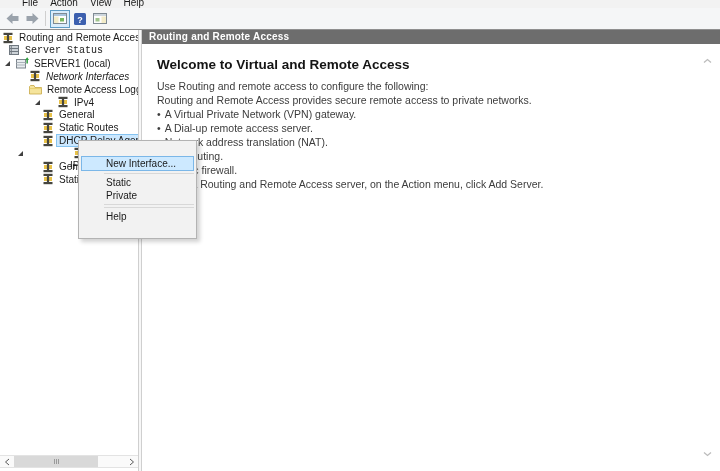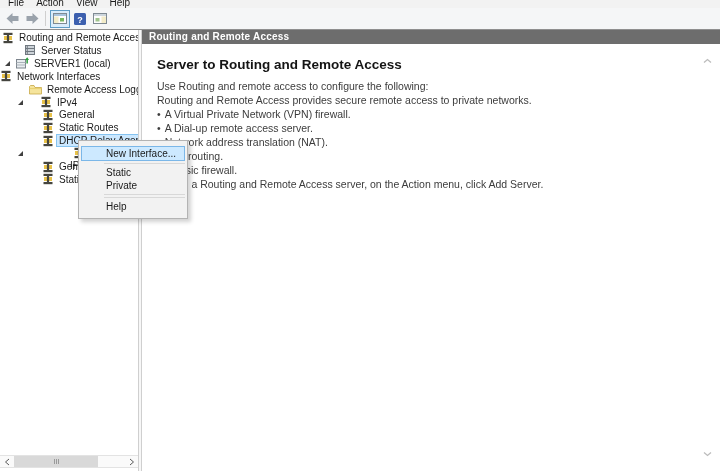--- a/index.html
+++ b/index.html
@@ -1,21 +1,21 @@
 <!DOCTYPE html>
 <html><head>
 <meta charset="utf-8">
 <style>
   * { box-sizing: border-box; margin: 0; padding: 0; }
   html,body { width:720px; height:471px; overflow:hidden; }
   body { font-family:"Liberation Sans", sans-serif; background:#fff; }
   .window { position:relative; width:720px; height:471px; background:#fff; overflow:hidden; }
 
   
-  .menubar { height:8px; background:#f2f2f2; overflow:hidden; display:flex; padding-left:2px; }
+  .menubar { height:8px; background:#f2f2f2; overflow:hidden; display:flex; padding-left:16px; }
   .menubar .mi { font-size:10px; line-height:11px; margin-top:-3px; padding:0 6px; color:#1a1a1a; }
 
   
   .toolbar { height:22px; background:#f5f6f7; border-bottom:1px solid #8f8f8f; display:flex; align-items:center; padding-left:2px; }
   .tbtn { width:20px; height:18px; display:flex; align-items:center; justify-content:center; border:1px solid transparent; }
   .tbtn.active { background:#d9ecfb; border-color:#5f9cc5; }
   .tsep { width:1px; height:15px; background:#cfcfcf; margin:0 4px 0 3px; }
 
   
   .tree-pane { position:absolute; top:30px; left:0; width:138px; bottom:0; background:#fff; overflow:hidden; }
@@ -40,21 +40,21 @@
   .expander { position:absolute; width:0; height:0; border-left:5px solid transparent; border-bottom:5px solid #404040; top:4px; }
 
   
   .hscroll { position:absolute; left:0; bottom:3px; width:138px; height:13px; background:#fafafa; border-top:1px solid #e3e3e3; border-bottom:1px solid #e3e3e3; }
   .harrow { position:absolute; top:0; width:13px; height:11px; display:flex; align-items:center; justify-content:center; }
   .harrow.left { left:0; } .harrow.right { right:0; }
   .hthumb { position:absolute; left:14px; top:0; width:84px; height:11px; background:#d9d9d9; display:flex; align-items:center; justify-content:center; gap:1px; }
   .hthumb i { display:block; width:1px; height:5px; background:#9a9a9a; }
 
   
-  .ctx { position:absolute; left:78px; top:140px; width:110px; background:#f2f2f2; border:1px solid #b3b3b3; box-shadow:3px 3px 4px rgba(0,0,0,.18); z-index:50; padding:5px 0; }
+  .ctx { position:absolute; left:78px; top:140px; width:119px; background:#f2f2f2; border:1px solid #b3b3b3; box-shadow:3px 3px 4px rgba(0,0,0,.18); z-index:50; padding:15px 0; }
   .ctx-item { height:13px; line-height:12px; font-size:10px; color:#1a1a1a; padding-left:24px; margin:0 2px; border:1px solid transparent; }
   .ctx-item.hl { background:#cde9ff; border-color:#7bb7e8; height:15px; line-height:14px; }
   .ctx-sep { height:1px; background:#d8d8d8; margin:2px 2px 2px 25px; }
 </style>
 </head>
 <body>
 
 <div class="window">
 
   <div class="menubar" id="menubar">
@@ -116,21 +116,21 @@
           <span class="ticon">
             <svg width="12" height="12" viewBox="0 0 12 12">
               <rect x="2" y="4" width="8" height="4" fill="#e8c24a"></rect>
               <rect x="1.5" y="0.8" width="9" height="2.2" fill="#45453f"></rect>
               <rect x="1.5" y="9" width="9" height="2.2" fill="#45453f"></rect>
               <rect x="4.9" y="3" width="2.2" height="6" fill="#45453f"></rect>
             </svg>
           </span>
           <span class="tree-label">Routing and Remote Access</span>
         </div>
-        <div class="tree-row" style="top: 13.9px; left: 0px; right: 0px; padding-left: 24px;">
+        <div class="tree-row" style="top: 13.9px; left: 0px; right: 0px; padding-left: 8px; font-family: Liberation Mono, monospace;">
           <span class="ticon">
             <svg width="12" height="12" viewBox="0 0 12 12">
               <rect x="1.5" y="1.5" width="9" height="9" fill="#cdd3d8" stroke="#707880"></rect>
               <line x1="1.5" y1="4.5" x2="10.5" y2="4.5" stroke="#707880"></line>
               <line x1="1.5" y1="7.5" x2="10.5" y2="7.5" stroke="#707880"></line>
               <circle cx="3.3" cy="3" r="0.7" fill="#565d64"></circle>
               <circle cx="3.3" cy="6" r="0.7" fill="#565d64"></circle>
               <circle cx="3.3" cy="9" r="0.7" fill="#565d64"></circle>
             </svg>
           </span>
@@ -141,41 +141,41 @@
           <span class="ticon">
             <svg width="13" height="12" viewBox="0 0 13 12">
               <rect x="0.5" y="2.5" width="9" height="8.5" fill="#e9edf0" stroke="#7d858d"></rect>
               <line x1="0.5" y1="5.5" x2="9.5" y2="5.5" stroke="#aab2b9"></line>
               <line x1="0.5" y1="8" x2="9.5" y2="8" stroke="#aab2b9"></line>
               <path d="M10.4 6.5 L10.4 3 L9 3 L11.2 0.2 L13 3 L11.9 3 L11.9 6.5 Z" fill="#2f9e3f"></path>
             </svg>
           </span>
           <span class="tree-label">SERVER1 (local)</span>
         </div>
-        <div class="tree-row" style="top: 39.7px; left: 0px; right: 0px; ">
+        <div class="tree-row" style="top: 39.7px; left: 0px; right: 0px; padding-left: 29px; font-style: italic;">
           <span class="ticon">
             <svg width="12" height="12" viewBox="0 0 12 12">
               <rect x="2" y="4" width="8" height="4" fill="#e8c24a"></rect>
               <rect x="1.5" y="0.8" width="9" height="2.2" fill="#45453f"></rect>
               <rect x="1.5" y="9" width="9" height="2.2" fill="#45453f"></rect>
               <rect x="4.9" y="3" width="2.2" height="6" fill="#45453f"></rect>
             </svg>
           </span>
           <span class="tree-label">Network Interfaces</span>
         </div>
         <div class="tree-row" style="top: 52.6px; left: 0px; right: 0px; padding-left: 29px;">
           <span class="ticon">
             <svg width="13" height="11" viewBox="0 0 13 11">
               <path d="M0.5 2.5 L0.5 10 L12.5 10 L12.5 3.5 L6 3.5 L5 1.5 L1.5 1.5 Z" fill="#f5e49c" stroke="#c8a846" stroke-width="0.8"></path>
               <line x1="0.5" y1="4.6" x2="12.5" y2="4.6" stroke="#e7cf6e"></line>
             </svg>
           </span>
           <span class="tree-label">Remote Access Logging</span>
         </div>
-        <div class="tree-row" style="top: 65.5px; left: 0px; right: 0px; padding-left: 40px;">
+        <div class="tree-row" style="top: 65.5px; left: 17px; right: 0px; padding-left: 40px;">
           <span class="expander" style="left: 18px;"></span>
           <span class="ticon">
             <svg width="12" height="12" viewBox="0 0 12 12">
               <rect x="2" y="4" width="8" height="4" fill="#e8c24a"></rect>
               <rect x="1.5" y="0.8" width="9" height="2.2" fill="#45453f"></rect>
               <rect x="1.5" y="9" width="9" height="2.2" fill="#45453f"></rect>
               <rect x="4.9" y="3" width="2.2" height="6" fill="#45453f"></rect>
             </svg>
           </span>
           <span class="tree-label">IPv4</span>
@@ -265,25 +265,25 @@
           </svg>
       </span>
     </div>
   </div>
 
   <div class="divider"></div>
 
   <div class="details-pane">
     <div class="pane-header">Routing and Remote Access</div>
     <div class="content">
-      <div class="welcome-title">Server to Routing and Remote Access</div>
+      <div class="welcome-title">Welcome to Virtual and Remote Access</div>
       <div class="line">Use Routing and remote access to configure the following:</div>
       <div class="line">Routing and Remote Access provides secure remote access to private networks.</div>
       <div id="bullets">
-          <div class="line"><span class="bullet-glyph">•</span><span>A Virtual Private Network (VPN) firewall.</span></div>
+          <div class="line"><span class="bullet-glyph">•</span><span>A Virtual Private Network (VPN) gateway.</span></div>
           <div class="line"><span class="bullet-glyph">•</span><span>A Dial-up remote access server.</span></div>
           <div class="line"><span class="bullet-glyph">•</span><span>Network address translation (NAT).</span></div>
           <div class="line"><span class="bullet-glyph">•</span><span>LAN routing.</span></div>
           <div class="line"><span class="bullet-glyph">•</span><span>A basic firewall.</span></div>
         </div>
       <div class="line">To add a Routing and Remote Access server, on the Action menu, click Add Server.</div>
     </div>
     <span class="vchev up">
       <svg width="9" height="6" viewBox="0 0 9 6">
           <path d="M1 4.5 L4.5 1.5 L8 4.5" fill="none" stroke="#bcbcbc" stroke-width="1.3"></path>

